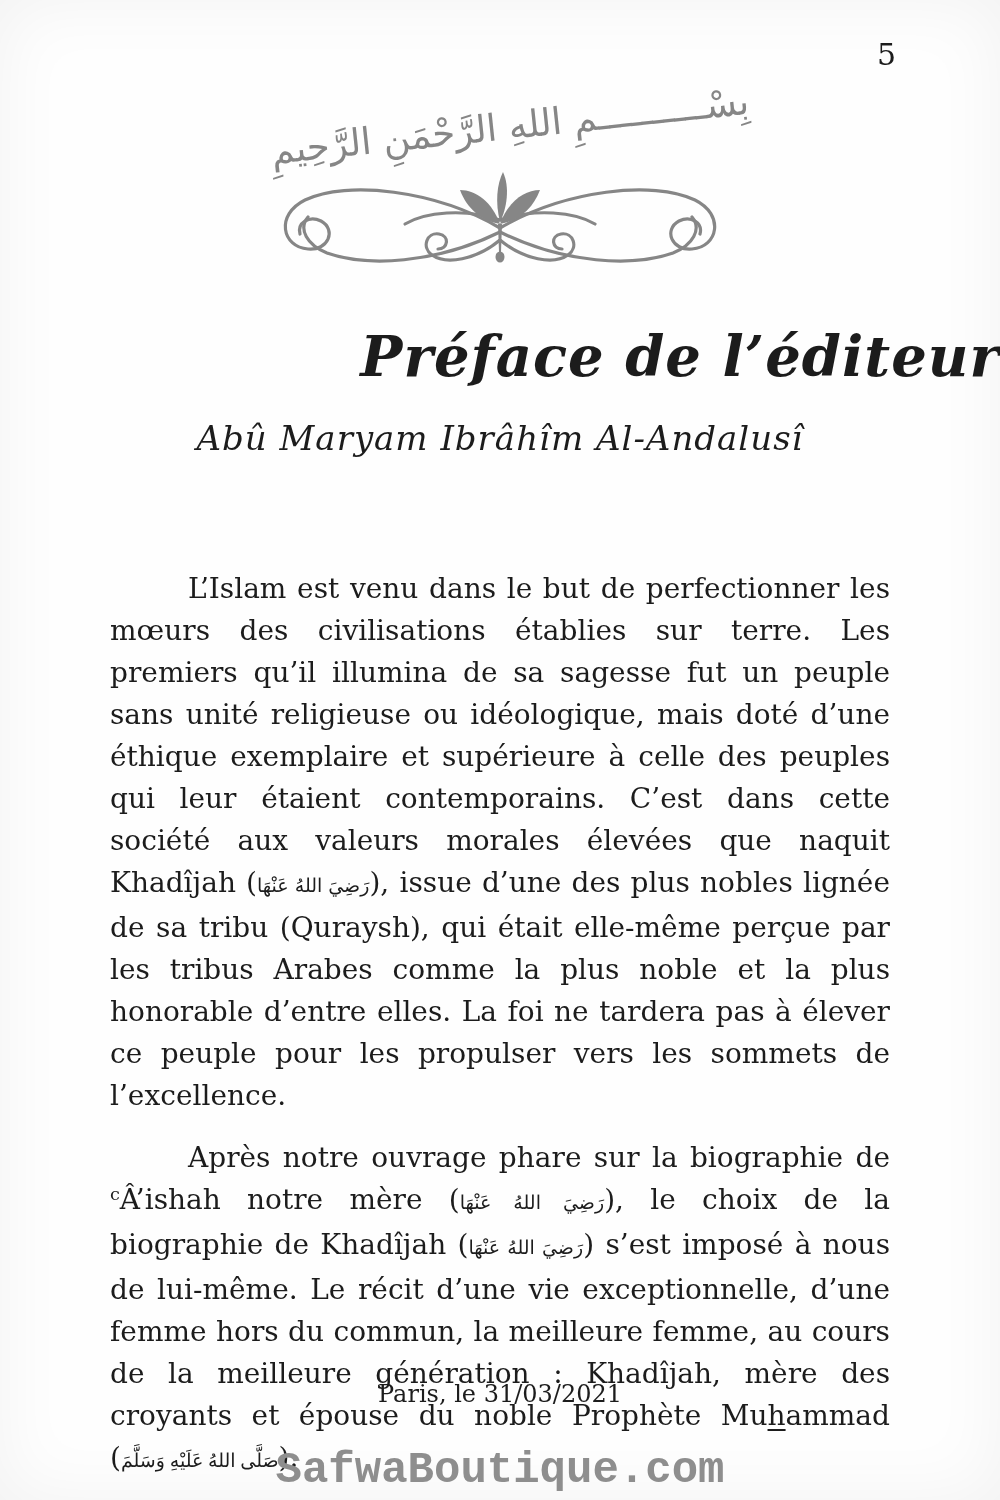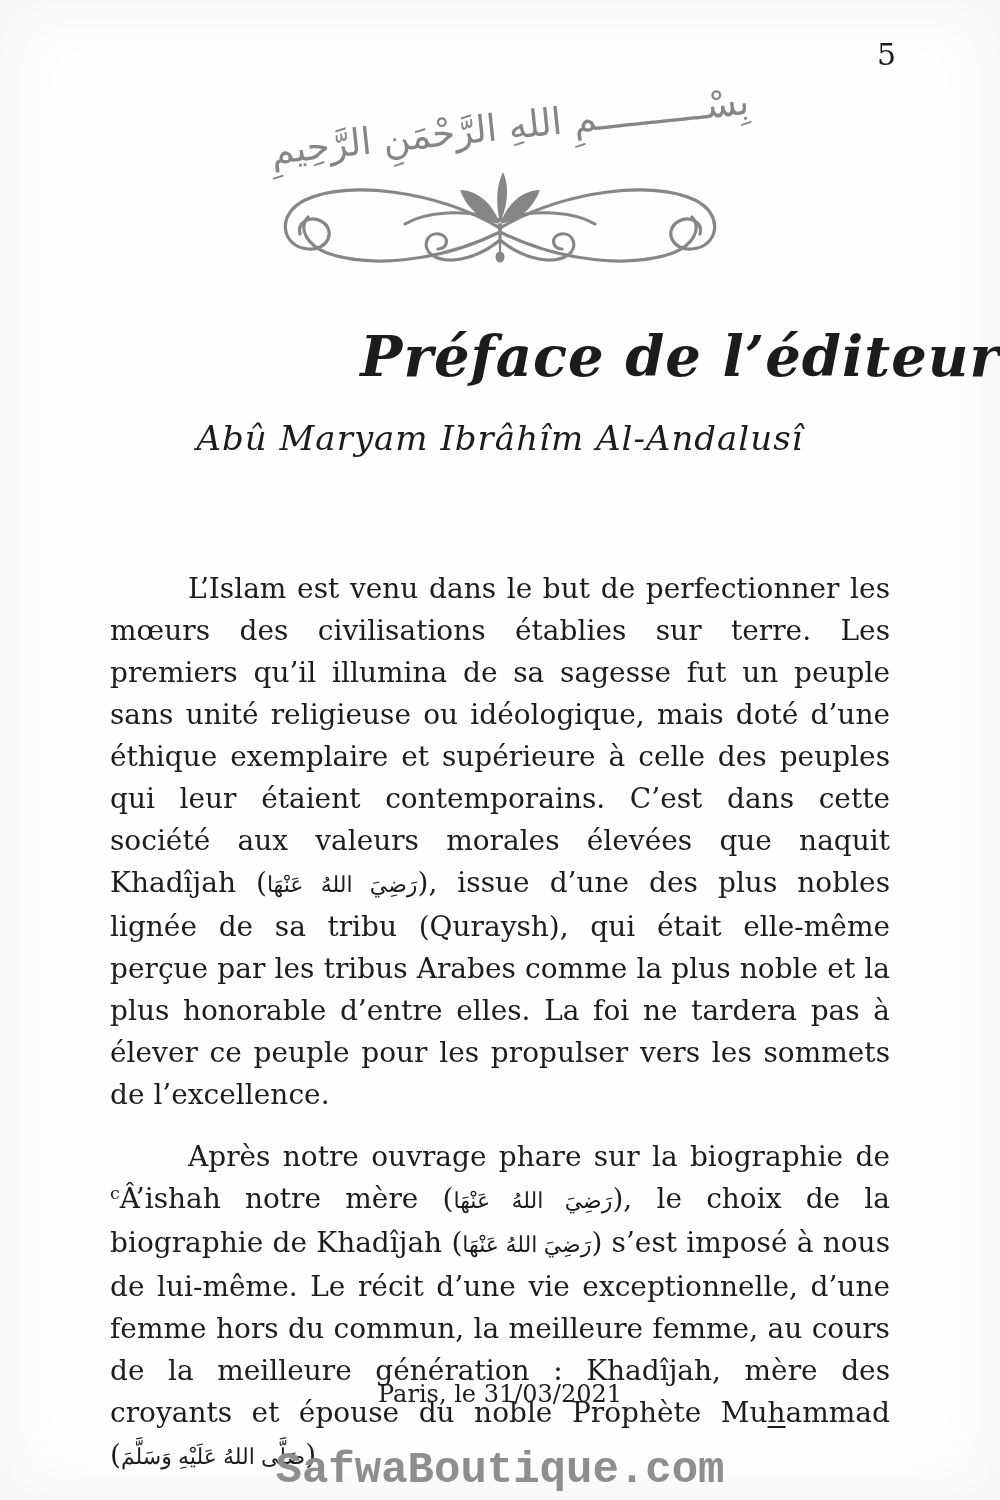--- a/index.html
+++ b/index.html
@@ -51,22 +51,22 @@
     letter-spacing:1px;
   }
   .body-text{
     position:absolute;top:568px;left:110px;width:780px;
     font-size:28px;line-height:42px;
     text-align:justify;
   }
   .para{margin:0;text-indent:78px;}
   .para + .para{margin-top:20px;}
   .honorific{
-    font-family:Liberation Sans, sans-serif;
-    font-size:22px;
+    font-family:Liberation Serif, serif;
+    font-size:19px;
     white-space:nowrap;
   }
   .u-underline{text-decoration:underline;text-underline-offset:4px;}
   .date-line{
     position:absolute;top:1380px;left:0;width:100%;
     margin:0;text-align:center;
     font-size:24px;line-height:1.2;
   }
   .watermark{
     position:absolute;top:1448px;left:0;width:100%;

